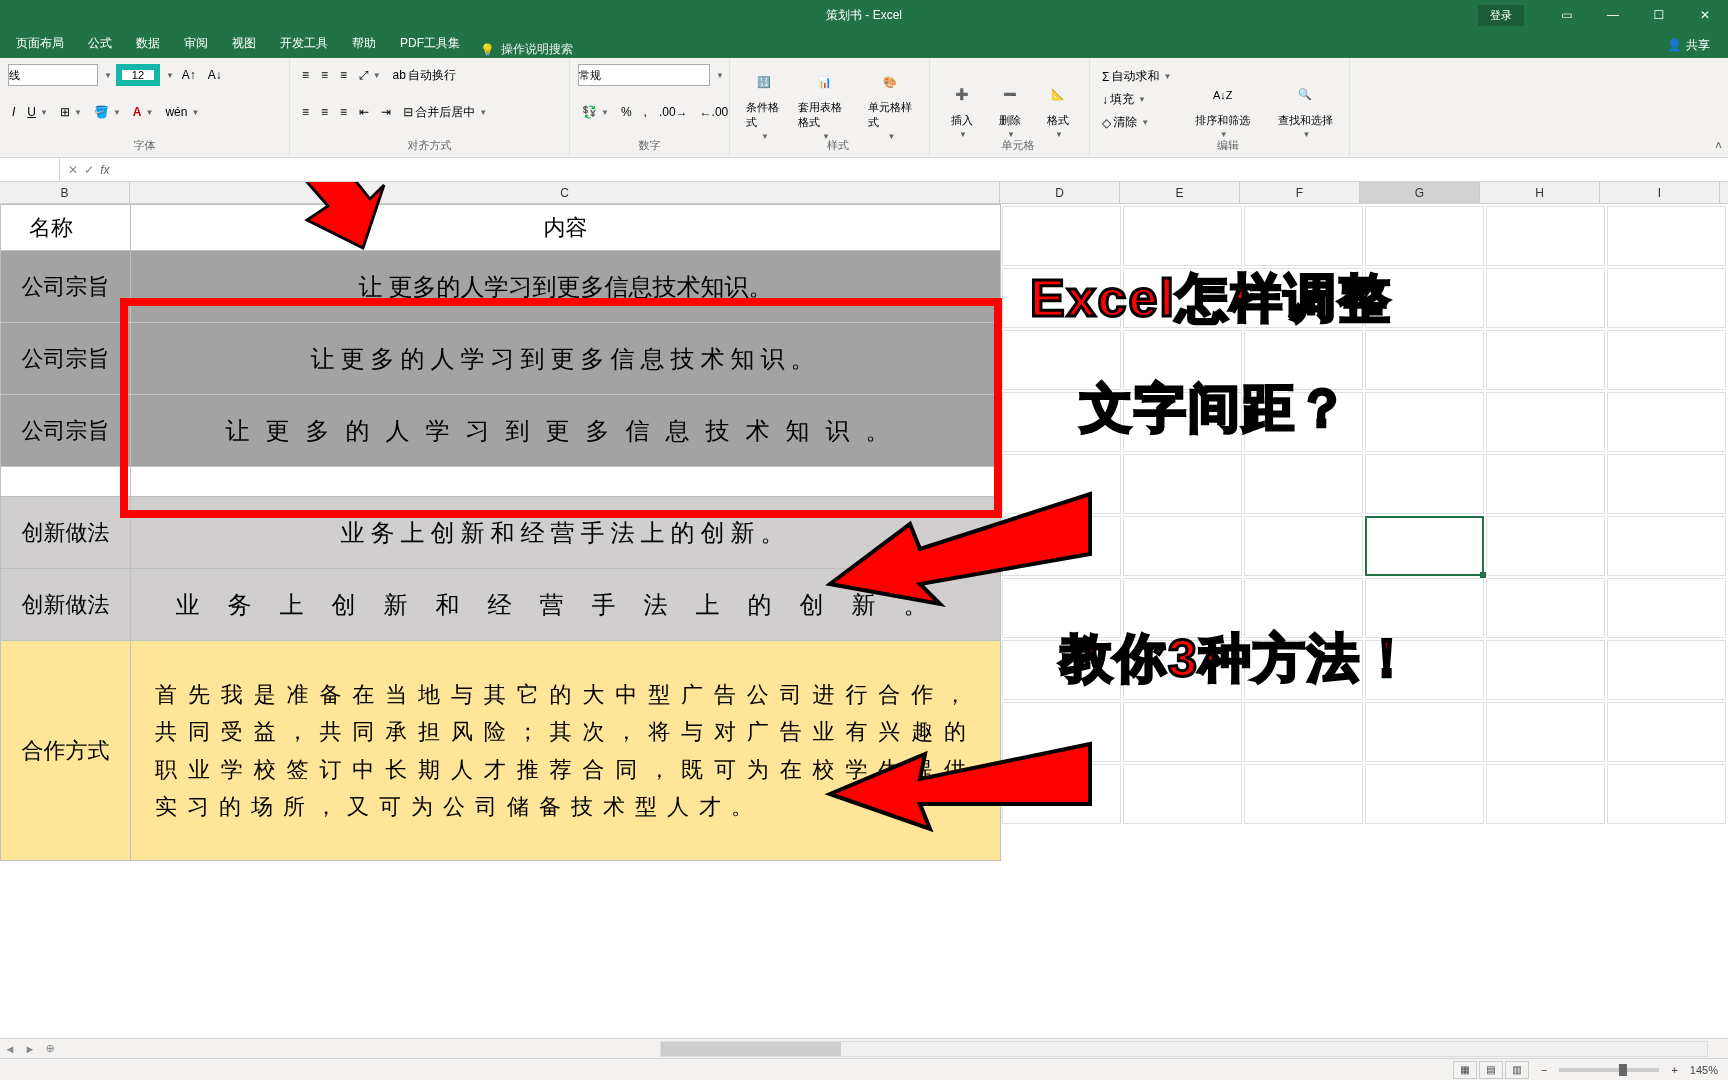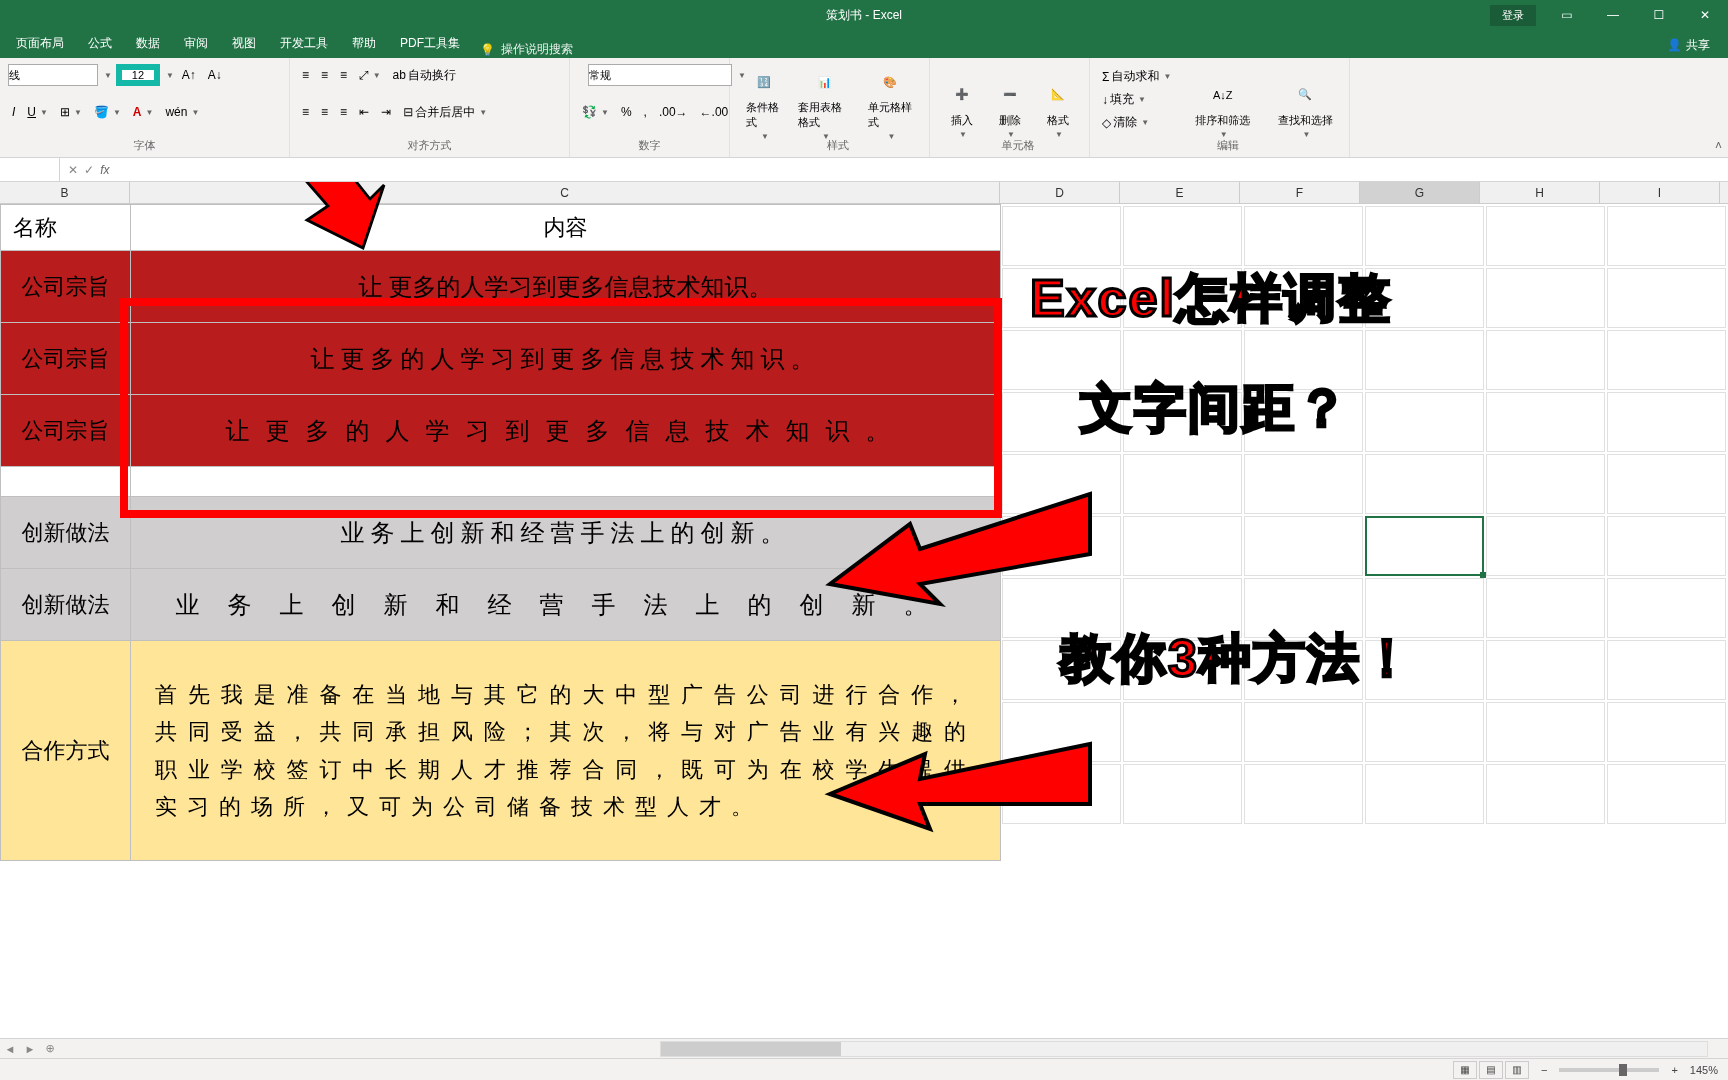--- a/index.html
+++ b/index.html
@@ -2,21 +2,21 @@
 <html><head>
 <meta charset="utf-8">
 <style>
 * { margin: 0; padding: 0; box-sizing: border-box; font-family: "Microsoft YaHei", sans-serif; }
 body { background: #fff; overflow: hidden; width: 1728px; height: 1080px; position: relative; }
 
 
 .titlebar { background: #217346; height: 30px; display: flex; align-items: center; color: #fff; font-size: 12px; position: relative; }
 .titlebar-center { position: absolute; left: 50%; transform: translateX(-50%); }
 .titlebar-right { position: absolute; right: 0; display: flex; align-items: center; gap: 0; }
-.login-btn { background: #1a5c38; padding: 3px 12px; font-size: 11px; margin-right: 8px; }
+.login-btn { background: #1a5c38; padding: 3px 12px; font-size: 11px; margin-right: 20px; }
 .win-btn { width: 46px; height: 30px; display: flex; align-items: center; justify-content: center; cursor: pointer; }
 
 
 .tabbar { background: #217346; height: 28px; display: flex; align-items: flex-end; padding: 0 4px; color: #fff; font-size: 12px; }
 .tab { padding: 6px 12px; cursor: pointer; }
 .tell-me { display: flex; align-items: center; gap: 6px; margin-left: 8px; opacity: 0.9; }
 .share-btn { position: absolute; right: 10px; color: #fff; font-size: 12px; padding: 4px 8px; }
 
 
 .ribbon { background: #f3f2f1; height: 100px; border-bottom: 1px solid #d4d4d4; display: flex; position: relative; }
@@ -42,26 +42,26 @@
 .grid-area { position: relative; height: calc(100% - 30px - 28px - 100px - 24px - 22px); overflow: hidden; background: #fff; }
 .col-headers { display: flex; height: 22px; background: #f0f0f0; border-bottom: 1px solid #ccc; font-size: 12px; }
 .col-h { border-right: 1px solid #ccc; display: flex; align-items: center; justify-content: center; color: #333; }
 .col-h.sel { background: #d2d2d2; }
 .col-B { width: 130px; } .col-C { width: 870px; } .col-D,.col-E,.col-F,.col-G,.col-H,.col-I { width: 120px; }
 
 .sheet-body { position: relative; }
 table.sheet { border-collapse: collapse; position: absolute; left: 0; top: 0; }
 table.sheet td { border: 1px solid #bfbfbf; vertical-align: middle; font-family: "KaiTi","STKaiti",serif; }
 .row-title td { height: 46px; }
-.row-header td { height: 46px; font-size: 22px; text-align: left; padding: 0 12px; font-family: "SimSun",serif; }
+.row-header td { height: 46px; font-size: 22px; text-align: left; padding: 0 28px; font-family: "SimSun",serif; }
 .lbl-cell { width: 130px; font-size: 22px; text-align: center; font-family: "KaiTi",serif; }
 .content-cell { width: 870px; font-size: 24px; text-align: center; padding: 8px 16px; }
 .title-cell { font-size: 26px; text-align: left; padding-left: 270px; font-family: "SimSun",serif; }
 
-.bg-green { background: #b91c1c; }
+.bg-green { background: #a3a3a3; }
 .bg-gray { background: #d0cece; }
 .bg-yellow { background: #ffe598; }
 .row-h60 { height: 72px; }
 .row-h200 { height: 220px; }
 .sp2 { letter-spacing: 6px; }
 .sp3 { letter-spacing: 16px; }
 .sp4 { letter-spacing: 28px; }
 .para { text-align: justify; line-height: 1.7; letter-spacing: 10px; font-size: 22px; padding: 14px 24px; }
 
 
@@ -164,21 +164,21 @@
       <span class="ribbon-btn">≡</span>
       <span class="ribbon-btn">⇤</span>
       <span class="ribbon-btn">⇥</span>
       <span class="ribbon-btn">⊟ <span>合并后居中</span><span class="dropdown-caret">▼</span></span>
     </div>
     <div class="ribbon-group-label">对齐方式</div>
   </div>
 
   <div class="ribbon-group" style="width:160px">
     <div class="ribbon-row">
-      <input class="font-select" style="width: 144px; margin-left: 10px;" value="常规">
+      <input class="font-select" style="width: 132px;" value="常规">
         <span class="dropdown-caret">▼</span>
     </div>
     <div class="ribbon-row">
       <span class="ribbon-btn">💱<span class="dropdown-caret">▼</span></span>
       <span class="ribbon-btn">%</span>
       <span class="ribbon-btn">,</span>
       <span class="ribbon-btn">.00→</span>
       <span class="ribbon-btn">←.00</span>
     </div>
     <div class="ribbon-group-label">数字</div>

